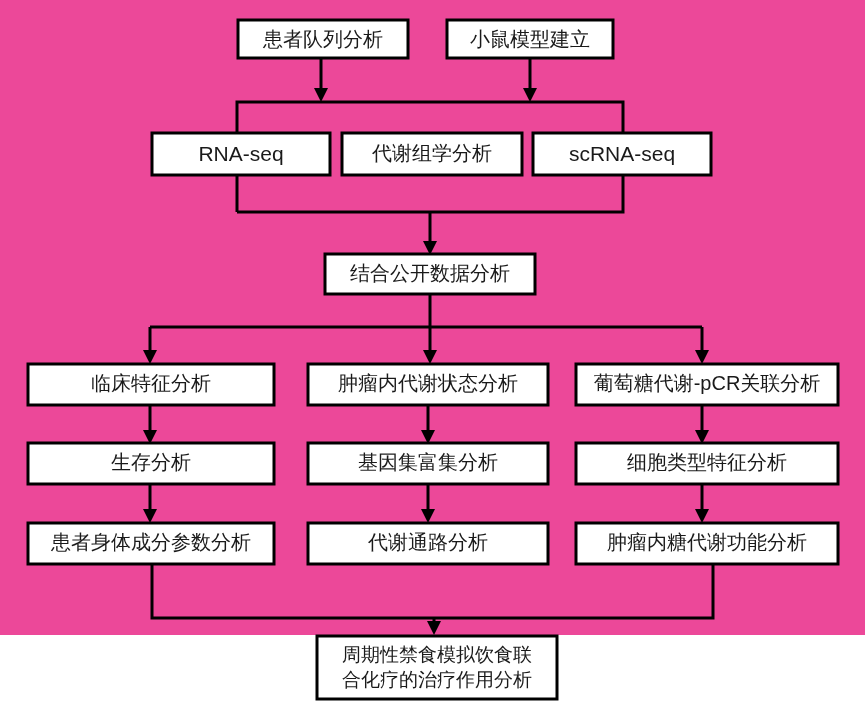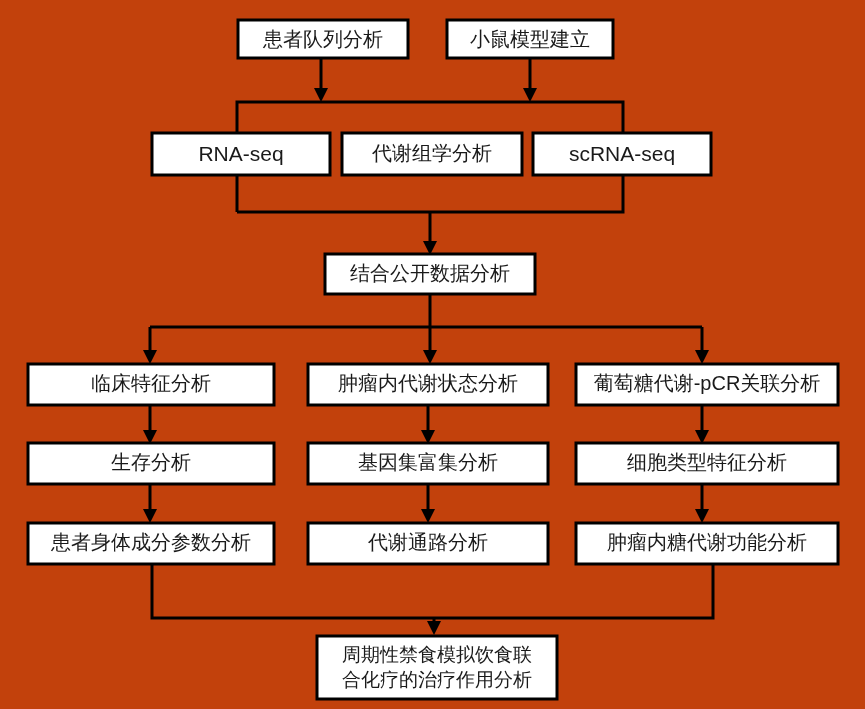--- a/index.html
+++ b/index.html
@@ -9,22 +9,22 @@
   }
   body {
     width: 865px;
     height: 709px;
     font-family: "Liberation Sans", "DejaVu Sans", sans-serif;
     overflow: hidden;
   }
   #flow-root {
     position: relative;
     width: 865px;
-    height: 709px;
-    background: #c2410c;
+    height: 635px;
+    background: #ec4899;
   }
   svg#flow-svg {
     position: absolute;
     top: 0;
     left: 0;
     width: 865px;
     height: 709px;
     display: block;
   }
   .node-rect {

